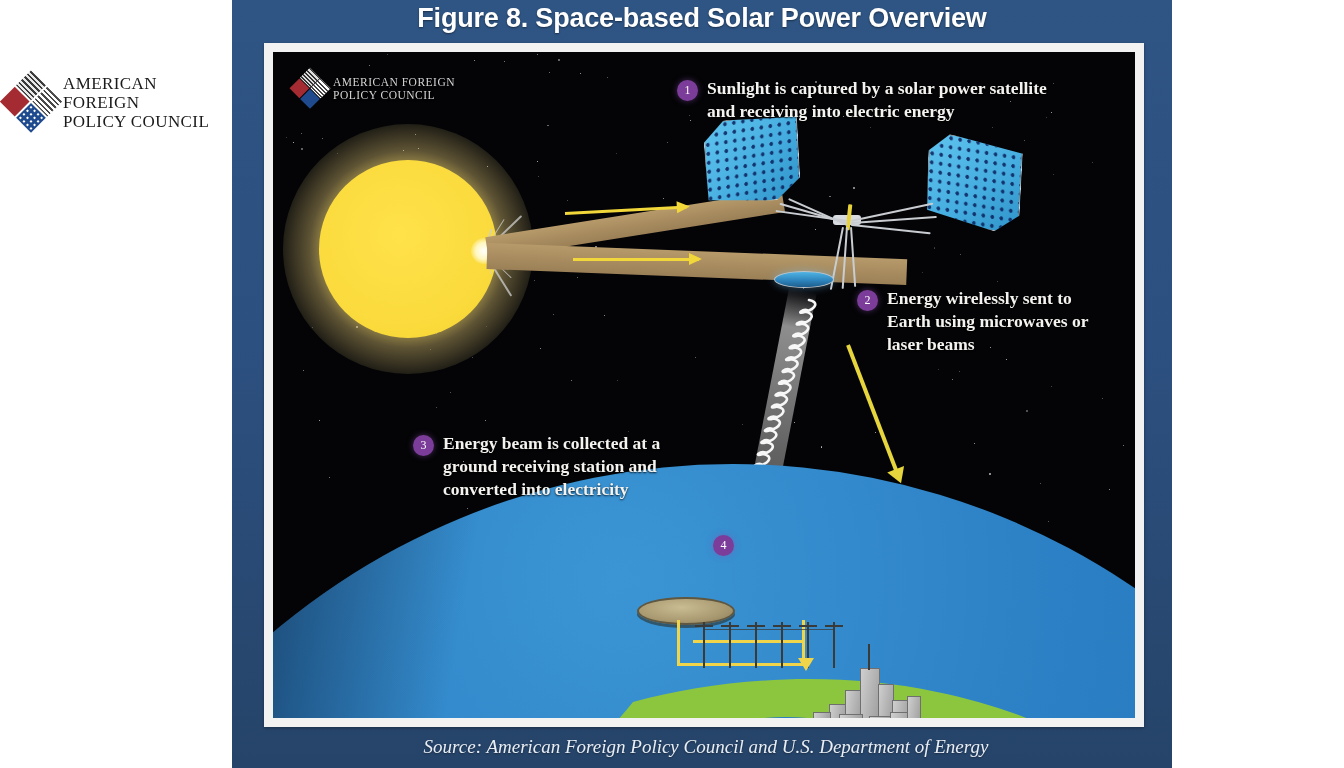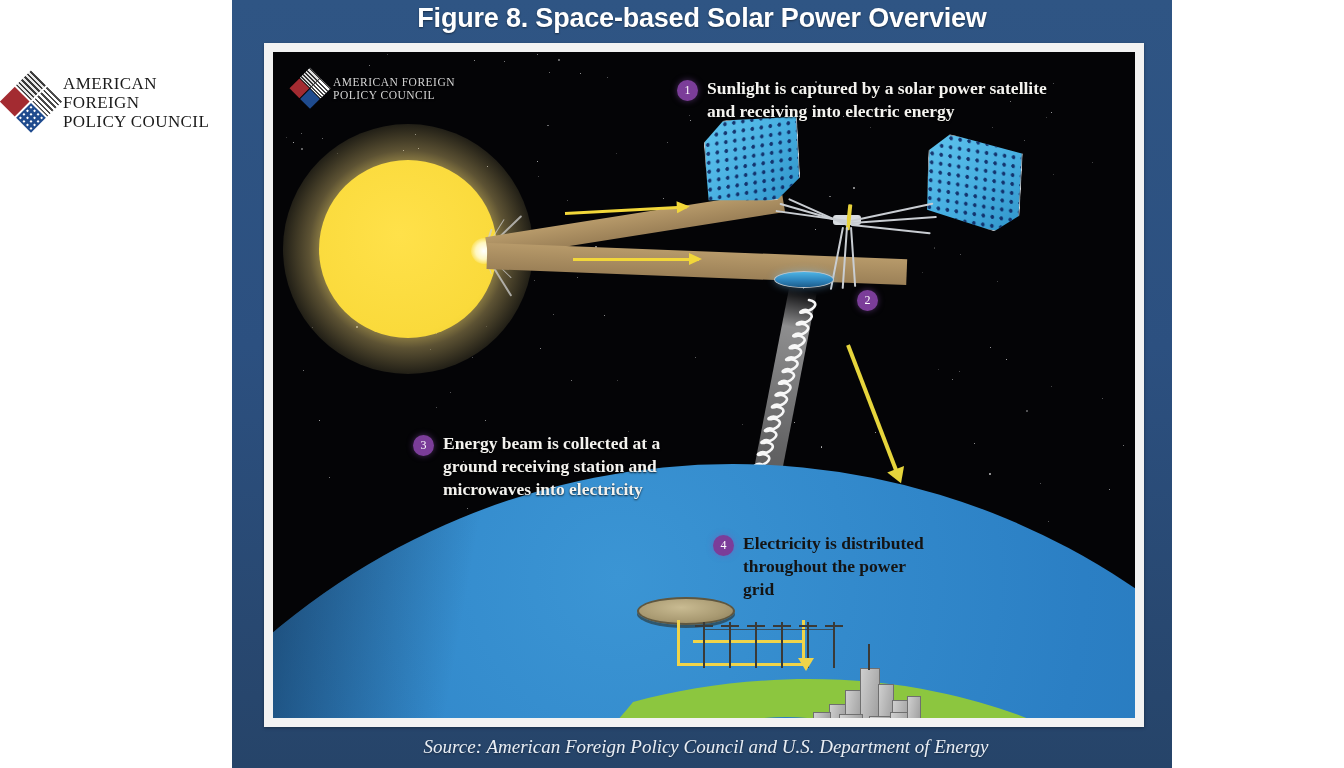--- a/index.html
+++ b/index.html
@@ -491,34 +491,34 @@
       </div>
 
       <div class="callout" id="co1" style="left:404px;top:25px;width:400px;">
         <div class="badge">1</div>
         <div class="ctext">Sunlight is captured by a solar power satellite
 and receiving into electric energy</div>
       </div>
 
       <div class="callout" id="co2" style="left:584px;top:235px;width:280px;">
         <div class="badge">2</div>
+        <div class="ctext">Energy wirelessly sent to
+Earth using microwaves or
+laser beams</div>
       </div>
 
       <div class="callout" id="co3" style="left:140px;top:380px;width:300px;">
         <div class="badge">3</div>
         <div class="ctext">Energy beam is collected at a
 ground receiving station and
-microwaves into electricity</div>
+converted into electricity</div>
       </div>
 
       <div class="callout" id="co4" style="left:440px;top:480px;width:270px;">
         <div class="badge">4</div>
-        <div class="ctext dark">Electricity is distributed
-throughout the power
-grid</div>
       </div>
 
     </div>
   </div>
 
   <div id="slide-source">Source: American Foreign Policy Council and U.S. Department of Energy</div>
 </div>
 
 <div id="right-gutter"></div>
 

